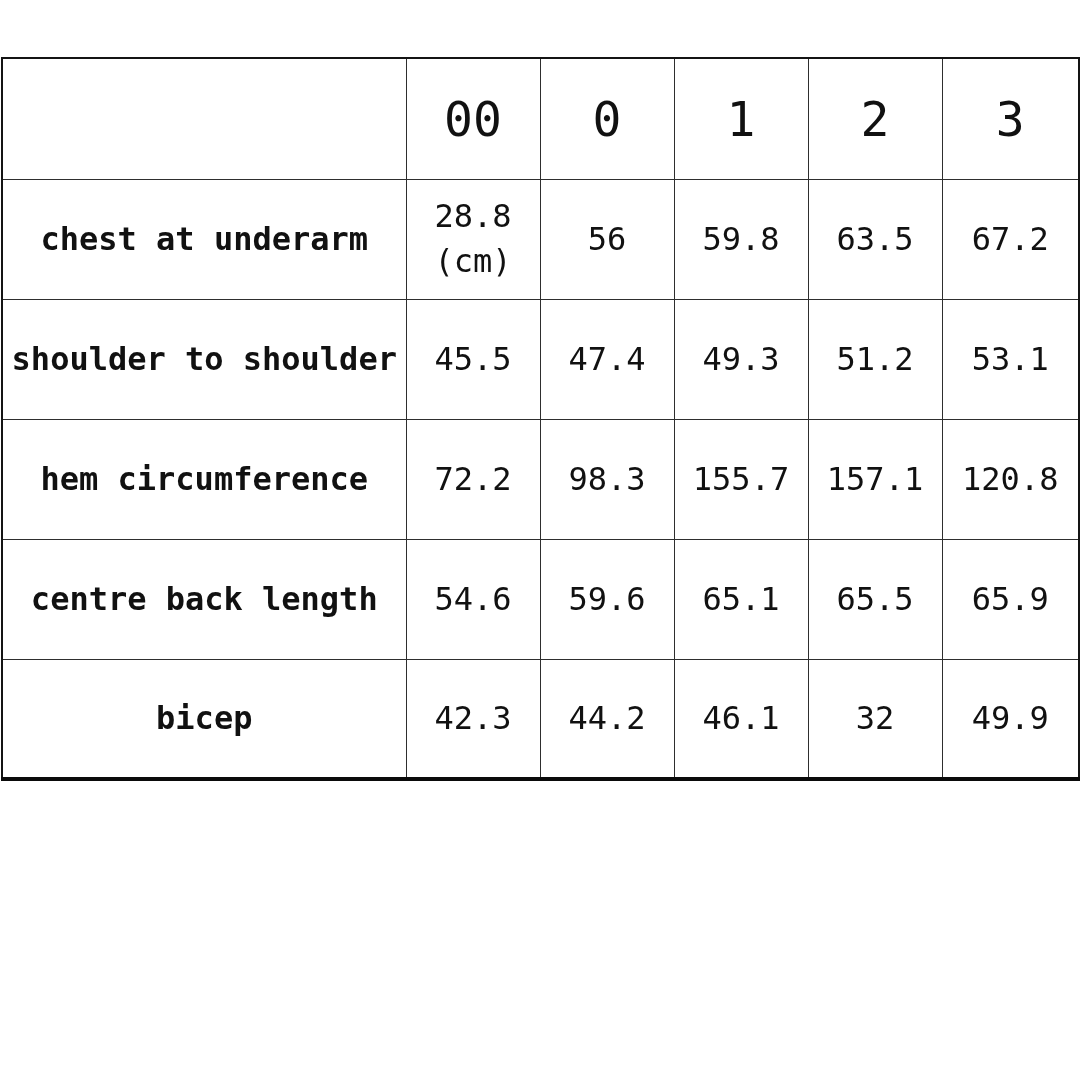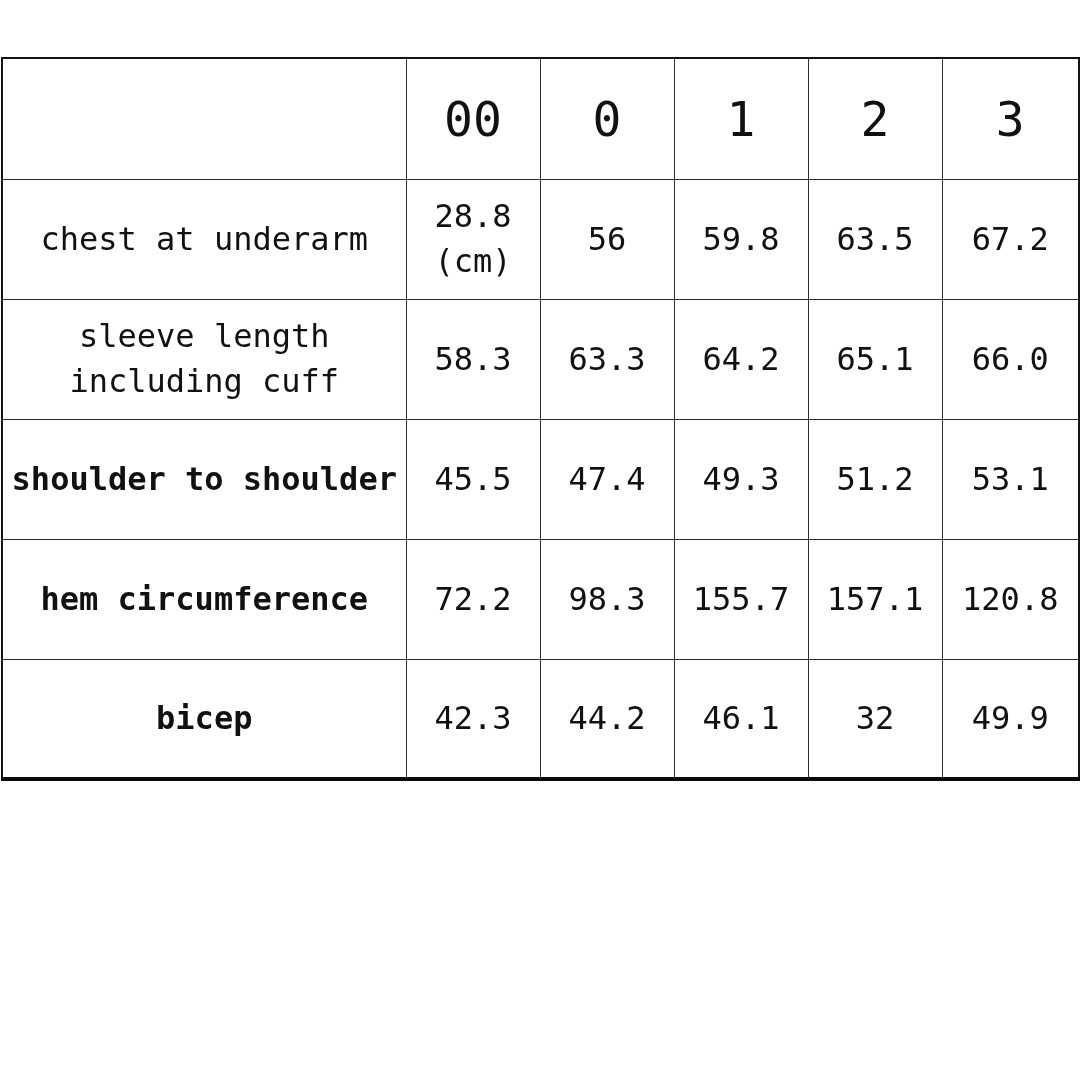--- a/index.html
+++ b/index.html
@@ -47,21 +47,21 @@
     font-weight: normal;
     color: #111111;
   }
   td.label-cell {
     font-size: 32px;
     line-height: 1.4;
     padding: 0 12px;
     font-weight: bold;
     word-spacing: normal;
   }
-  td.label-cell.bold { font-weight: normal; }
+  td.label-cell.bold { font-weight: bold; }
   td.value-cell {
     font-size: 32px;
     line-height: 1.4;
   }
 </style>
 </head>
 <body>
 
 <div class="page">
   <table class="size-table">
@@ -86,44 +86,44 @@
     <tbody>
       <tr class="data-row">
         <td class="label-cell bold">chest at underarm</td>
         <td class="value-cell">28.8 (cm)</td>
         <td class="value-cell">56</td>
         <td class="value-cell">59.8</td>
         <td class="value-cell">63.5</td>
         <td class="value-cell">67.2</td>
       </tr>
       <tr class="data-row">
-        <td class="label-cell bold">sleeve length including cuff</td>
-        <td class="value-cell">58.3</td>
-        <td class="value-cell">63.3</td>
-        <td class="value-cell">64.2</td>
-        <td class="value-cell">65.1</td>
-        <td class="value-cell">66.0</td>
-      </tr>
-      <tr class="data-row">
         <td class="label-cell">shoulder to shoulder</td>
         <td class="value-cell">45.5</td>
         <td class="value-cell">47.4</td>
         <td class="value-cell">49.3</td>
         <td class="value-cell">51.2</td>
         <td class="value-cell">53.1</td>
       </tr>
       <tr class="data-row">
         <td class="label-cell">hem circumference</td>
         <td class="value-cell">72.2</td>
         <td class="value-cell">98.3</td>
         <td class="value-cell">155.7</td>
         <td class="value-cell">157.1</td>
         <td class="value-cell">120.8</td>
       </tr>
       <tr class="data-row">
+        <td class="label-cell">centre back length</td>
+        <td class="value-cell">54.6</td>
+        <td class="value-cell">59.6</td>
+        <td class="value-cell">65.1</td>
+        <td class="value-cell">65.5</td>
+        <td class="value-cell">65.9</td>
+      </tr>
+      <tr class="data-row">
         <td class="label-cell">bicep</td>
         <td class="value-cell">42.3</td>
         <td class="value-cell">44.2</td>
         <td class="value-cell">46.1</td>
         <td class="value-cell">32</td>
         <td class="value-cell">49.9</td>
       </tr>
     </tbody>
   </table>
 </div>

